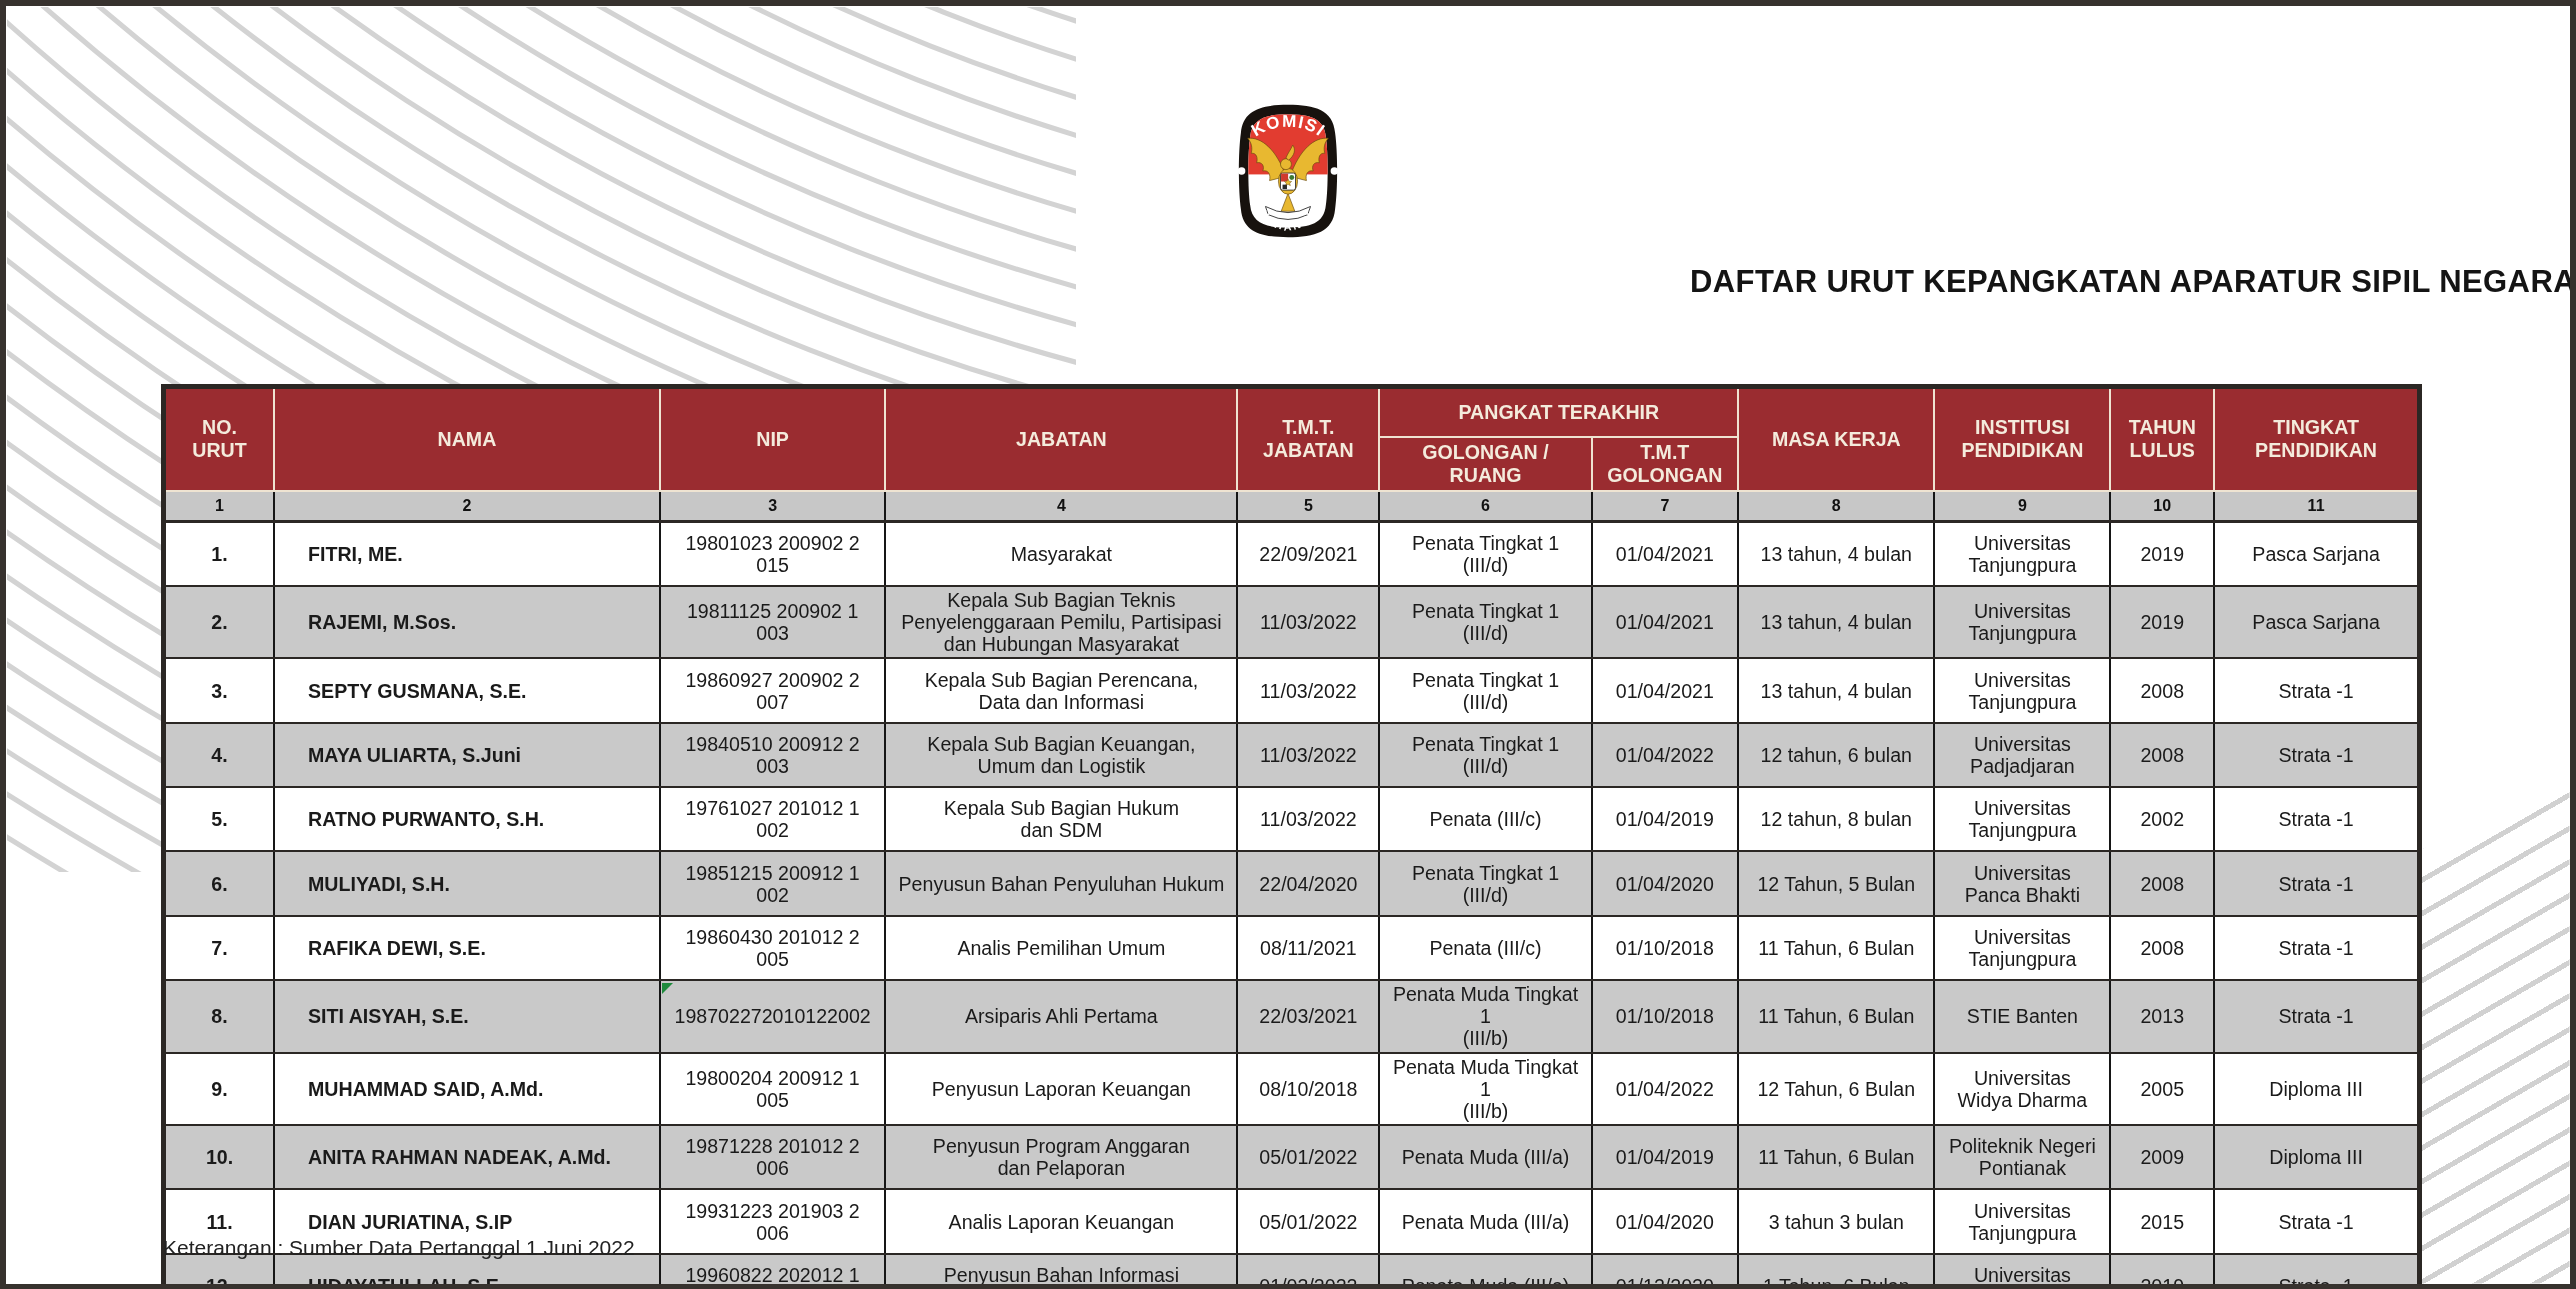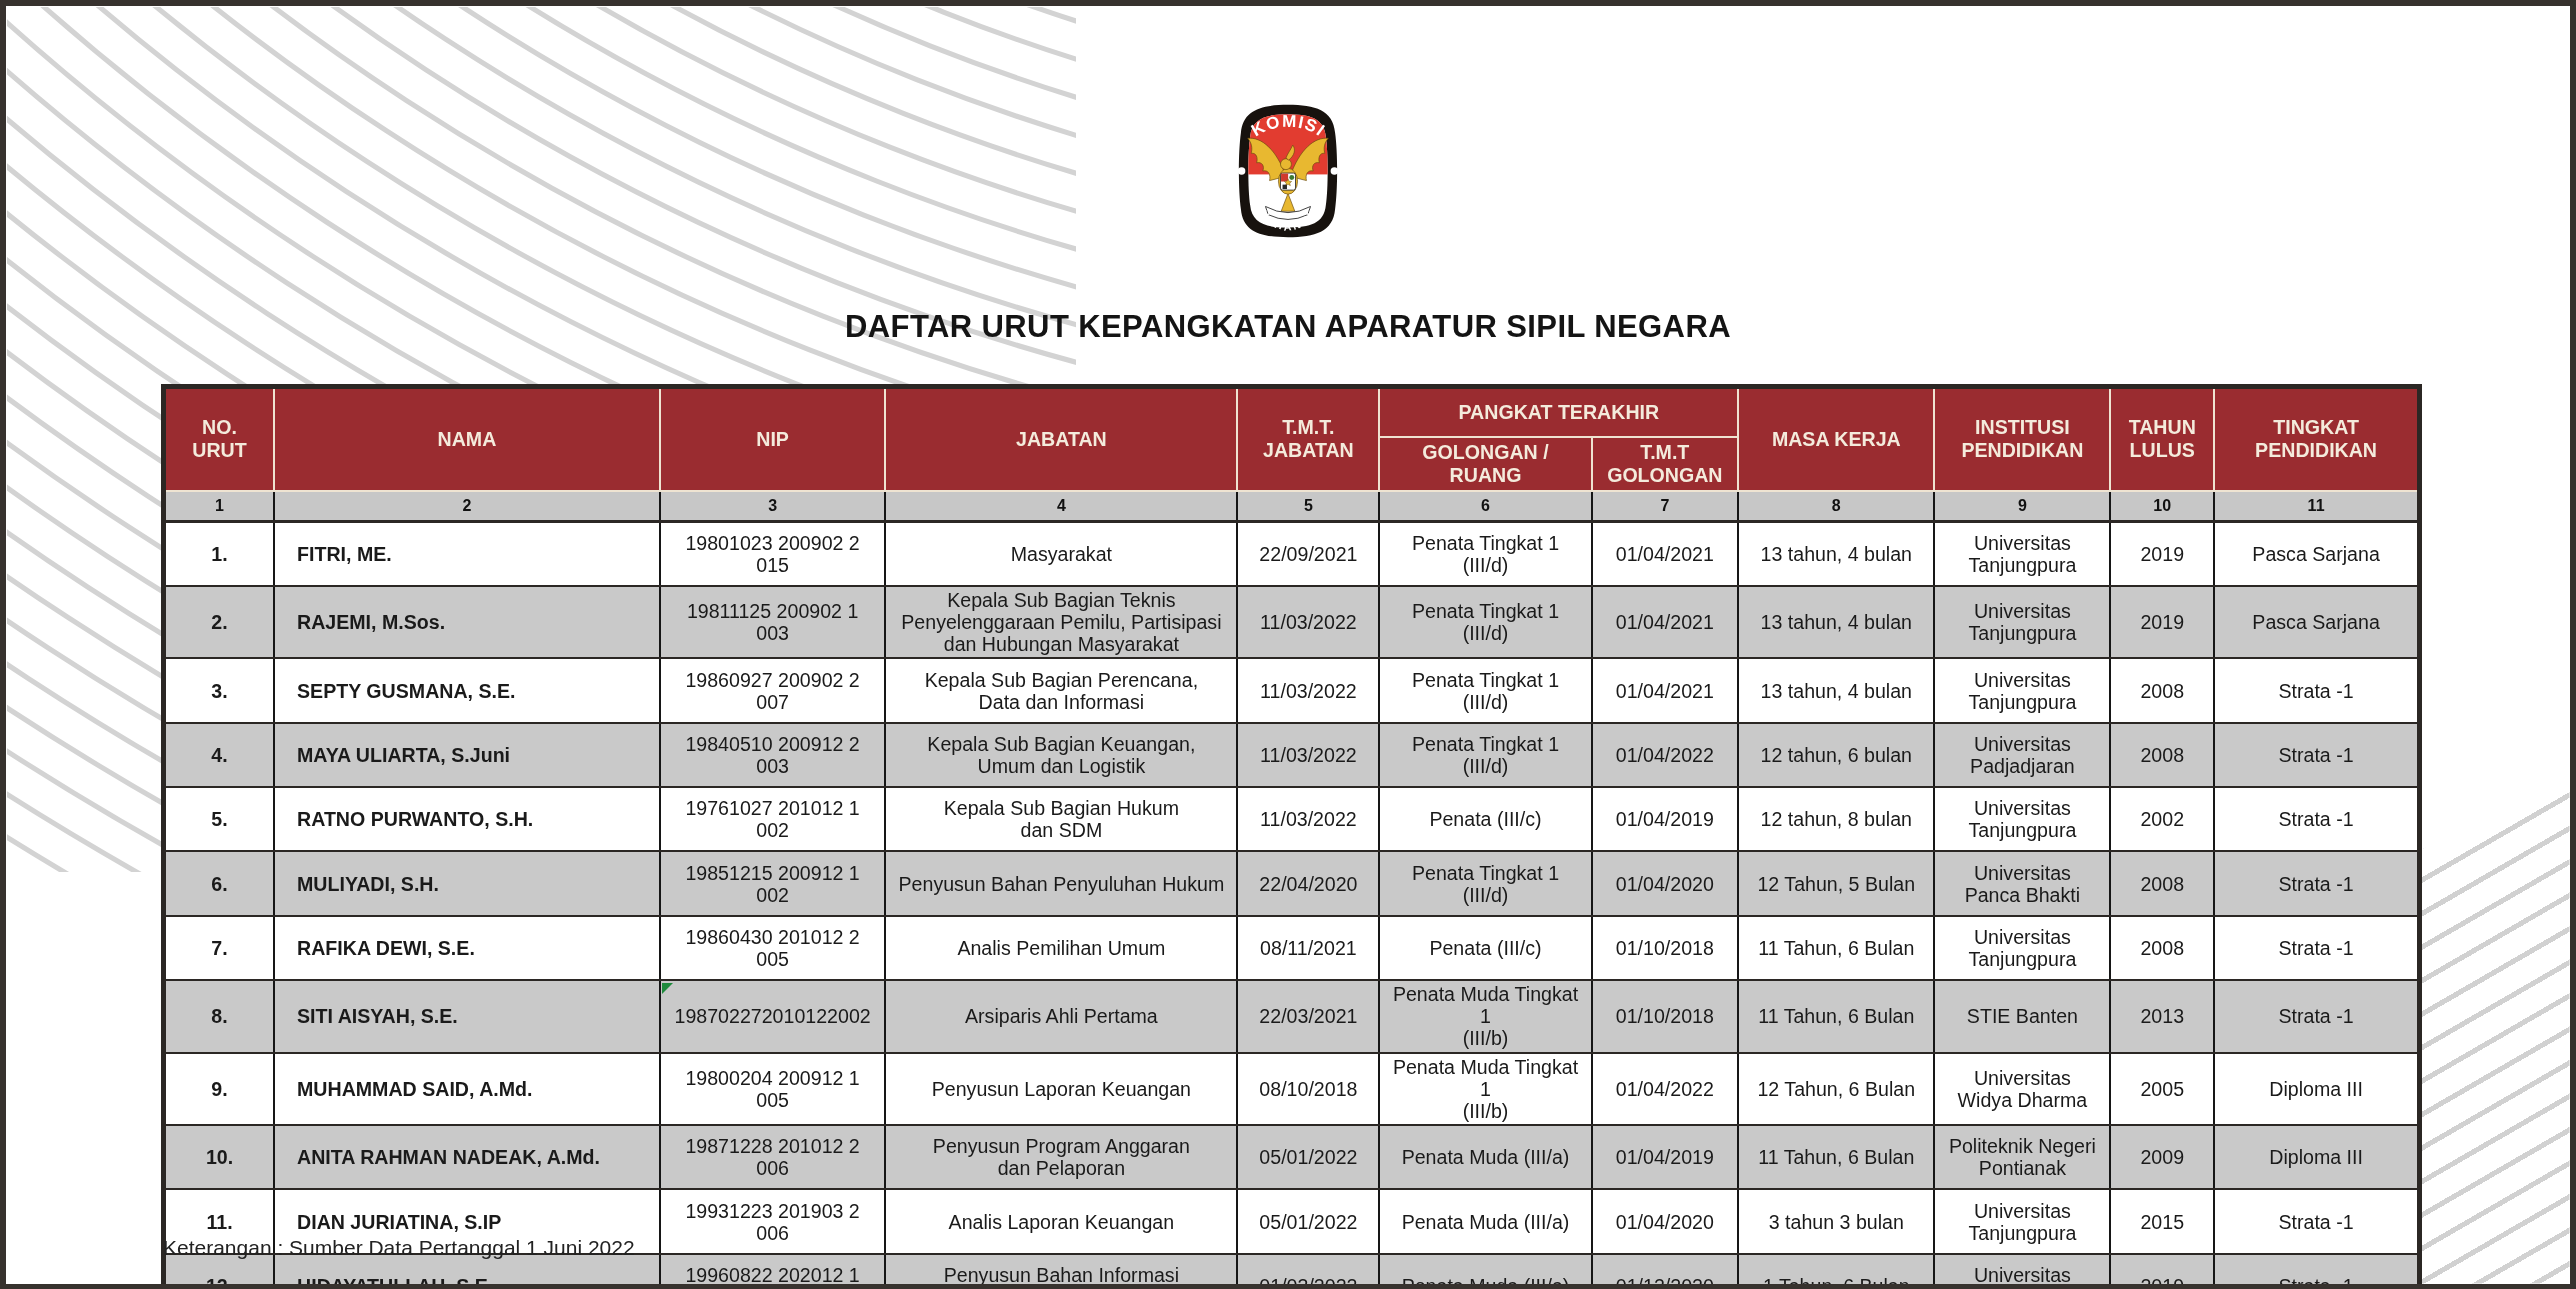--- a/index.html
+++ b/index.html
@@ -9,38 +9,38 @@
 
   
   .deco-swirl{position:absolute;left:6.5px;top:6.5px;width:1069px;height:865px;z-index:0;}
   .deco-swirl circle{fill:none;stroke:#d3d3d3;stroke-width:7;}
   .deco-diag{position:absolute;right:6.5px;bottom:6.5px;width:1563px;height:494px;z-index:0;
         background:repeating-linear-gradient(150deg,#d1d1d1 0 5.1px,transparent 5.1px 29px);
         clip-path:polygon(22% 100%,100% 0,100% 100%);}
 
   .logo{position:absolute;top:102px;left:50%;transform:translateX(-50%);width:116px;height:138px;z-index:2;}
 
-  .title-block{position:absolute;top:262px;left:0;width:100%;text-align:center;z-index:2;margin-top:45px;}
+  .title-block{position:absolute;top:262px;left:0;width:100%;text-align:right;z-index:2;}
   .title-line{font-weight:bold;font-size:31px;line-height:39px;letter-spacing:0.4px;color:#141414;}
 
   table.duk{position:absolute;left:161px;top:384px;width:2261px;z-index:2;
         border-collapse:collapse;table-layout:fixed;background:#ffffff;
         border:5.1px solid #2b2724;font-size:19.6px;line-height:22px;}
   th.red{background:#9a2c30;color:#f4ebdc;font-weight:bold;font-size:19.6px;line-height:23px;
         border:2.2px solid #efe4d2;white-space:pre-line;padding:2.9px 4.4px;vertical-align:middle;text-align:center;}
   thead tr.h1 th{height:41px;}
   thead tr.h2 th{height:44px;margin-left:20px;}
   tr.numrow td{background:#c7c7c7;color:#111;font-weight:bold;font-size:16px;height:26px;
         border:2.2px solid #161616;border-top:2.9px solid #fbfbfb;border-bottom:3.6px solid #2b2724;
         text-align:center;vertical-align:middle;}
   tbody td{border:2.2px solid #161616;border-bottom:2.9px solid #2b2724;height:58px;
         vertical-align:middle;text-align:center;white-space:pre-line;padding:2.2px 7.3px;background:#ffffff;}
   tbody tr.shaded td{background:#c9c9c9;}
   td.c-no{font-weight:bold;}
-  td.c-nama{text-align:left;padding-left:22px;font-weight:bold;}
+  td.c-nama{text-align:left;padding-left:33px;font-weight:bold;}
   td.c-nip{position:relative;}
   .nip-marker{position:absolute;left:1.5px;top:1.5px;width:0;height:0;
         border-top:11.6px solid #1e8a3c;border-right:11.6px solid transparent;}
 
   .footnote{position:absolute;left:163px;top:1236px;font-size:21px;color:#222;z-index:2;}
 </style>
 </head>
 <body>
 
 <div class="page">

